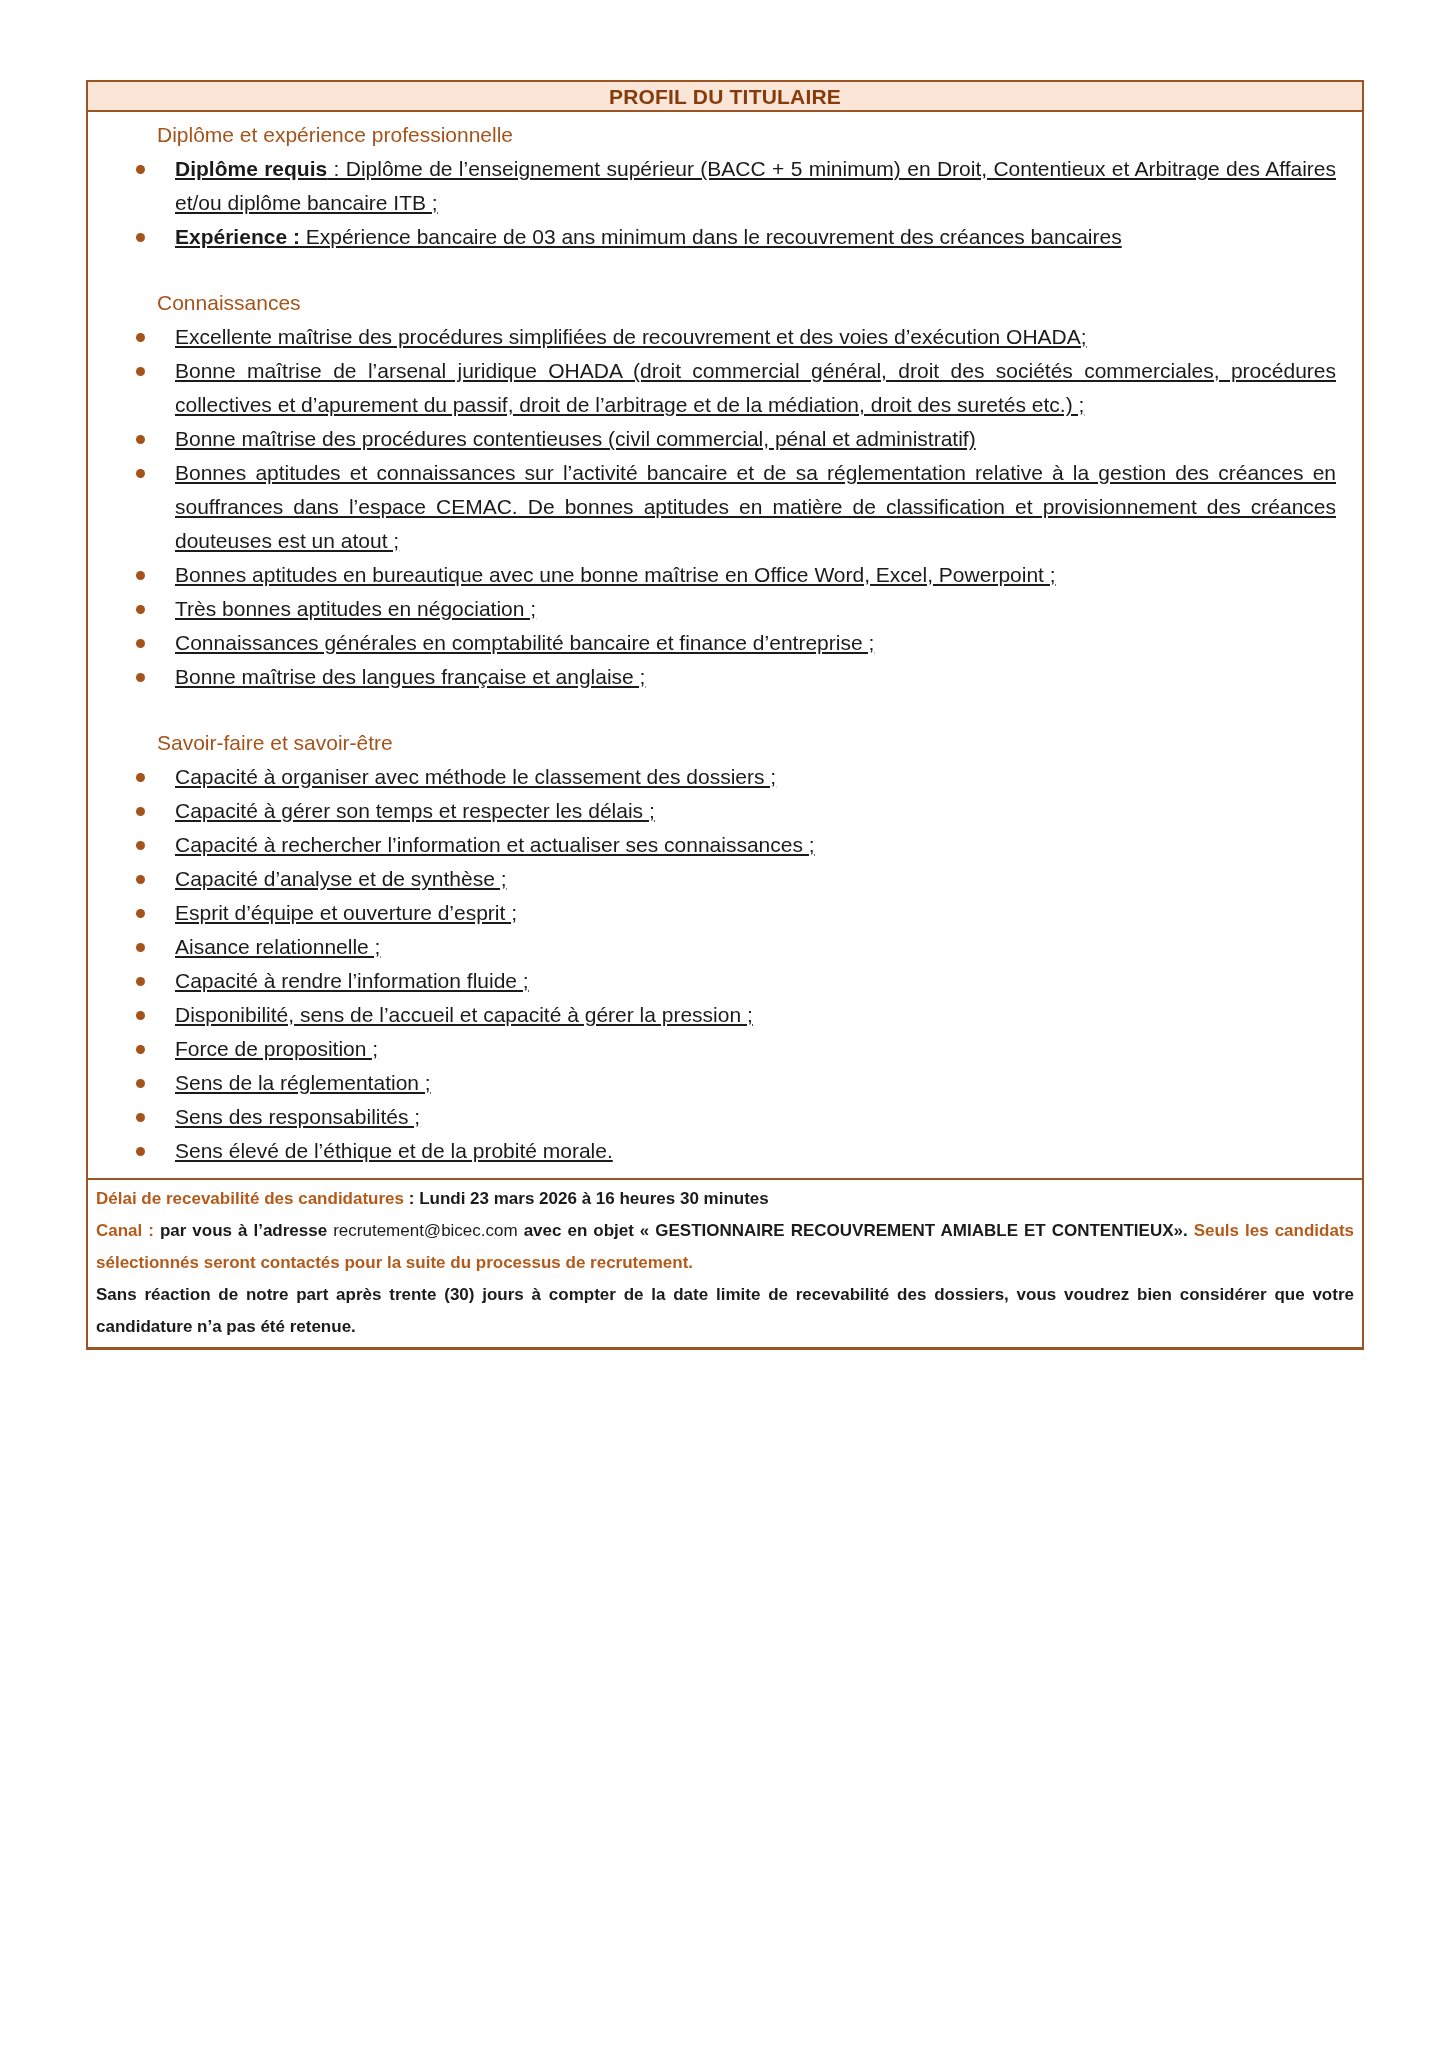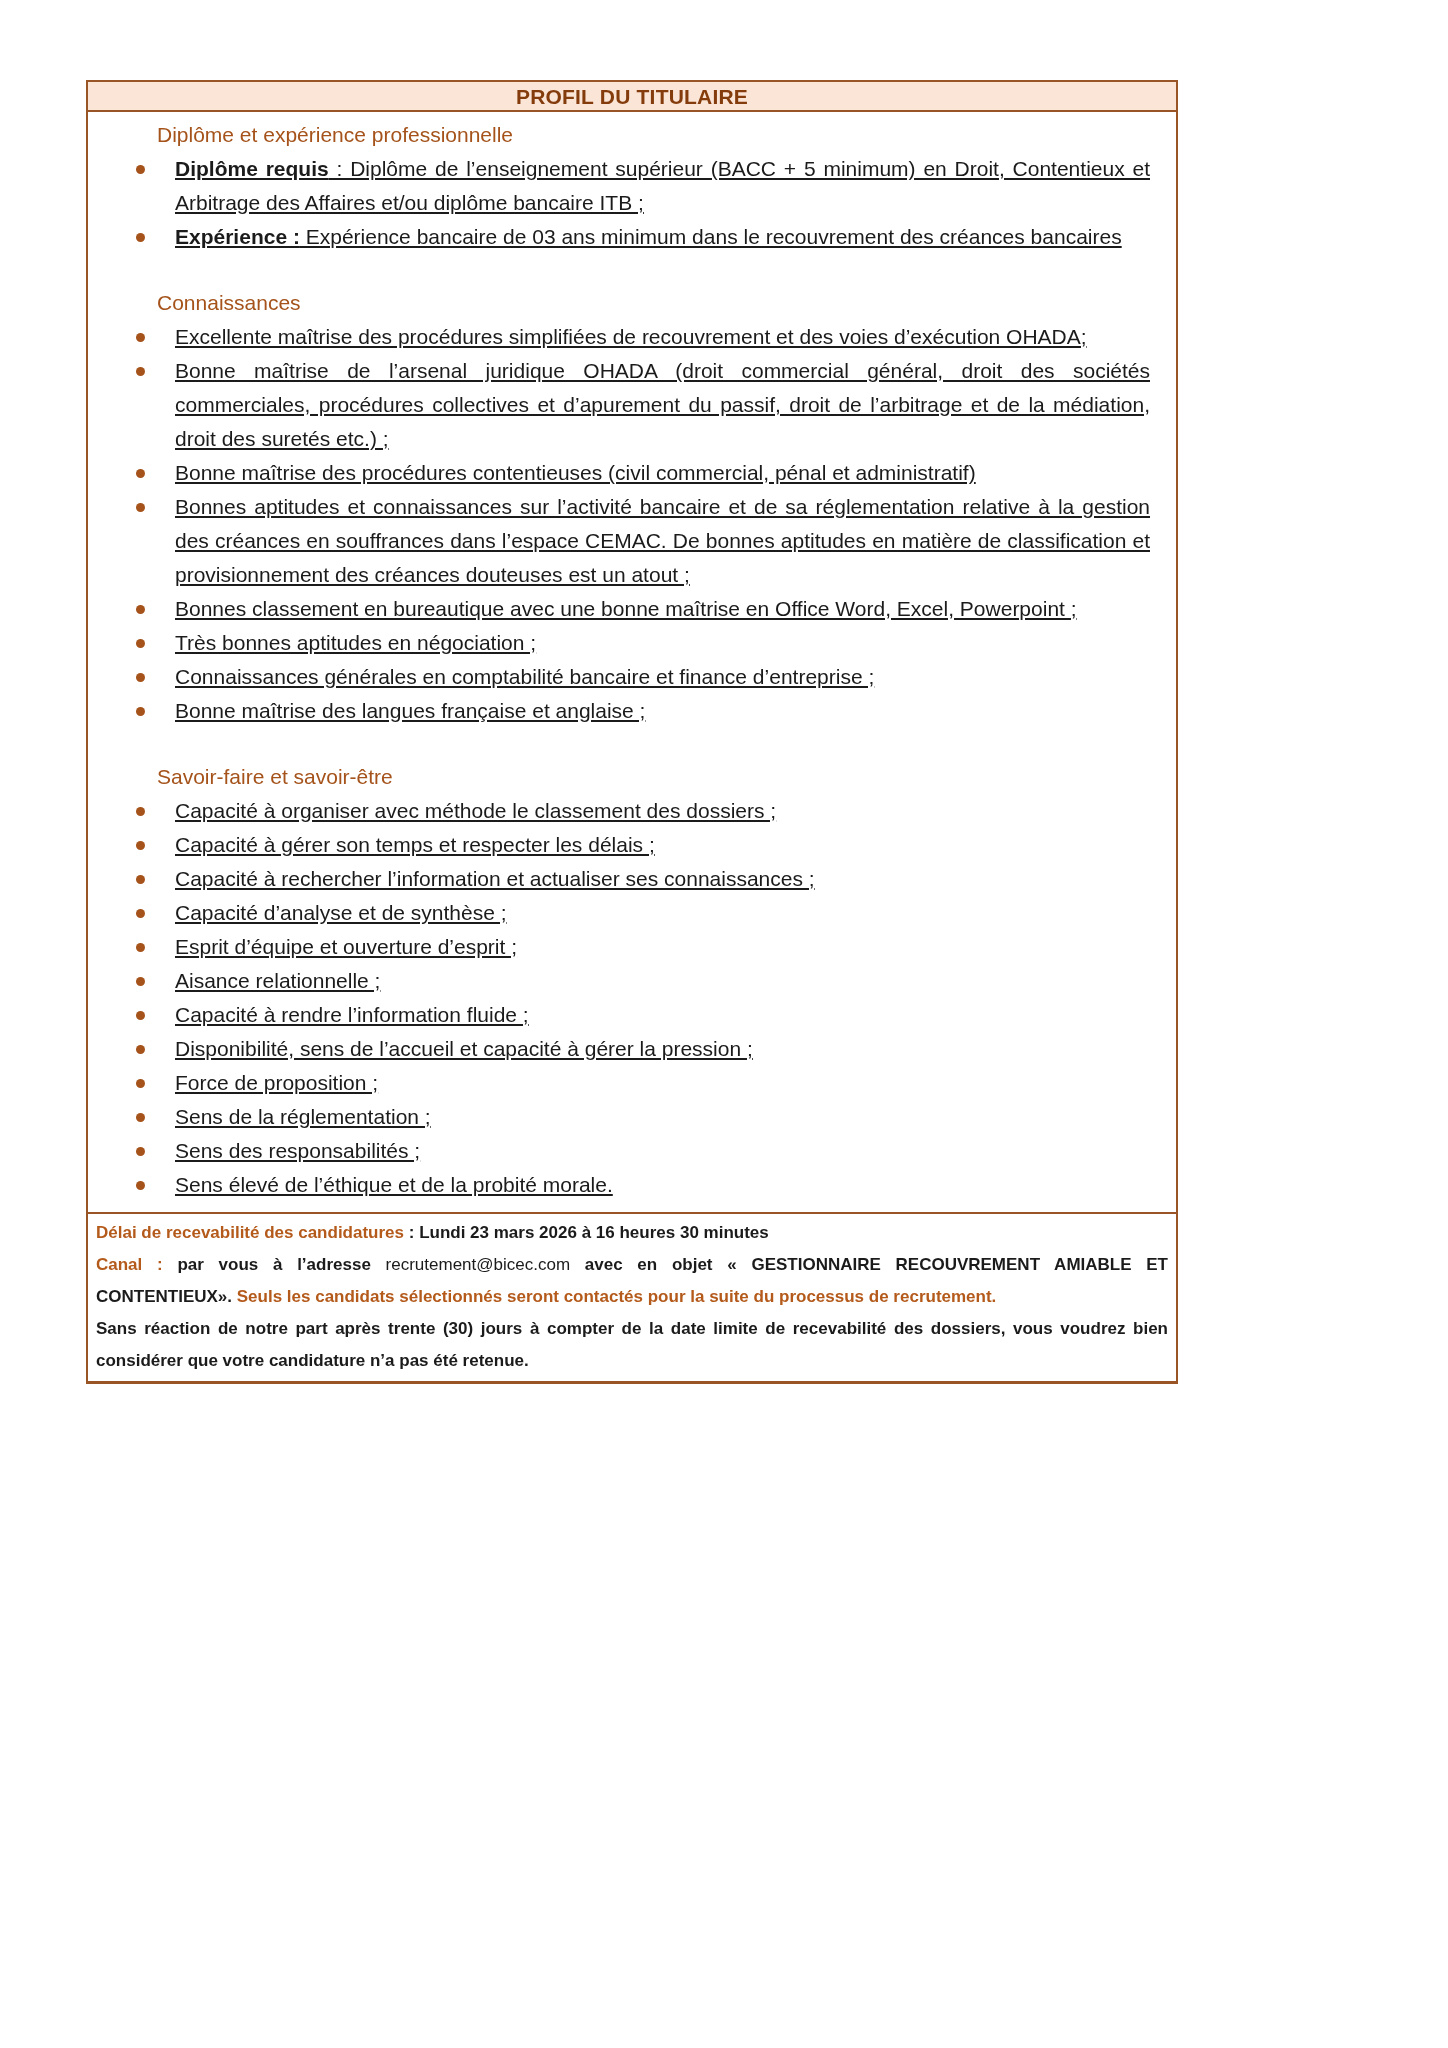--- a/index.html
+++ b/index.html
@@ -15,21 +15,21 @@
   *{box-sizing:border-box;}
   html,body{margin:0;padding:0;}
   body{
     width:1448px;height:2048px;background:var(--paper);
     font-family:"Liberation Sans","DejaVu Sans",sans-serif;
     color:var(--ink);
     -webkit-font-smoothing:antialiased;
   }
   .page{position:relative;width:1448px;height:2048px;overflow:hidden;background:var(--paper);}
   .doc-table{
-    position:absolute;left:86px;top:80px;width:1092px;
+    position:absolute;left:86px;top:80px;width:1278px;
     border:2px solid var(--border);
     border-bottom-width:3px;
     background:var(--paper);
   }
   .doc-header{
     background:var(--header-bg);
     border-bottom:2px solid var(--border);
     text-align:center;
     font-weight:700;
     color:var(--title);
@@ -93,21 +93,21 @@
             <li><span class="dot"></span><span class="li-lead">Expérience :</span><span> Expérience bancaire de 03 ans minimum dans le recouvrement des créances bancaires</span></li>
           </ul>
         </div>
         <div class="doc-section">
           <h3 class="section-heading">Connaissances</h3>
           <ul class="bullet-list">
             <li><span class="dot"></span><span>Excellente maîtrise des procédures simplifiées de recouvrement et des voies d’exécution OHADA;</span></li>
             <li><span class="dot"></span><span>Bonne maîtrise de l’arsenal juridique OHADA  (droit commercial général, droit des sociétés commerciales, procédures collectives et d’apurement du passif, droit de l’arbitrage et de la médiation, droit des suretés etc.) ;</span></li>
             <li><span class="dot"></span><span>Bonne maîtrise des procédures contentieuses (civil commercial, pénal et administratif)</span></li>
             <li><span class="dot"></span><span>Bonnes aptitudes et connaissances sur l’activité bancaire et de sa réglementation relative à la gestion des créances en souffrances dans l’espace CEMAC. De bonnes aptitudes en matière de classification et provisionnement des créances douteuses est un atout ;</span></li>
-            <li><span class="dot"></span><span>Bonnes classement en bureautique avec une bonne maîtrise en Office Word, Excel, Powerpoint ;</span></li>
+            <li><span class="dot"></span><span>Bonnes aptitudes en bureautique avec une bonne maîtrise en Office Word, Excel, Powerpoint ;</span></li>
             <li><span class="dot"></span><span>Très bonnes aptitudes en négociation ;</span></li>
             <li><span class="dot"></span><span>Connaissances générales en comptabilité bancaire et finance d’entreprise ;</span></li>
             <li><span class="dot"></span><span>Bonne maîtrise des langues française et anglaise ;</span></li>
           </ul>
         </div>
         <div class="doc-section">
           <h3 class="section-heading">Savoir-faire et savoir-être</h3>
           <ul class="bullet-list">
             <li><span class="dot"></span><span>Capacité à organiser avec méthode le classement des dossiers ;</span></li>
             <li><span class="dot"></span><span>Capacité à gérer son temps et respecter les délais ;</span></li>

